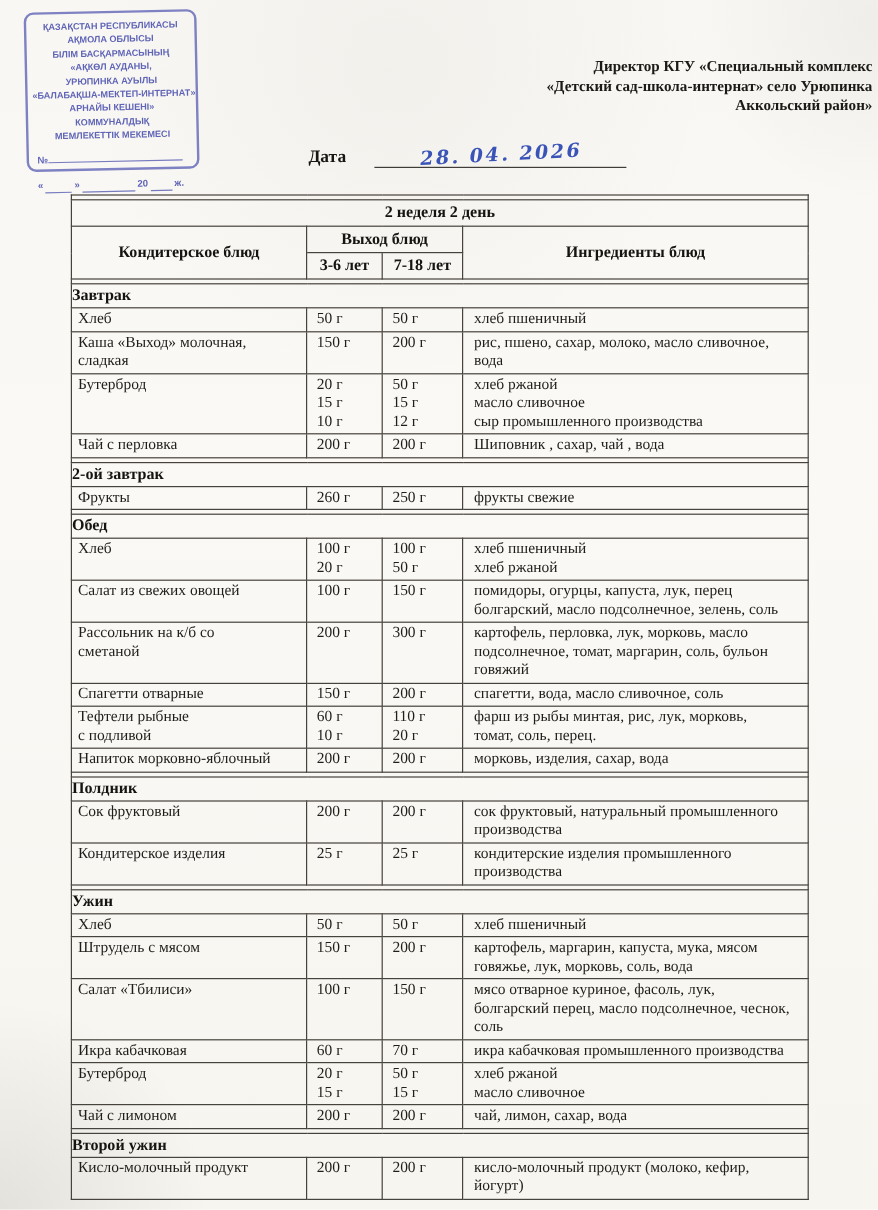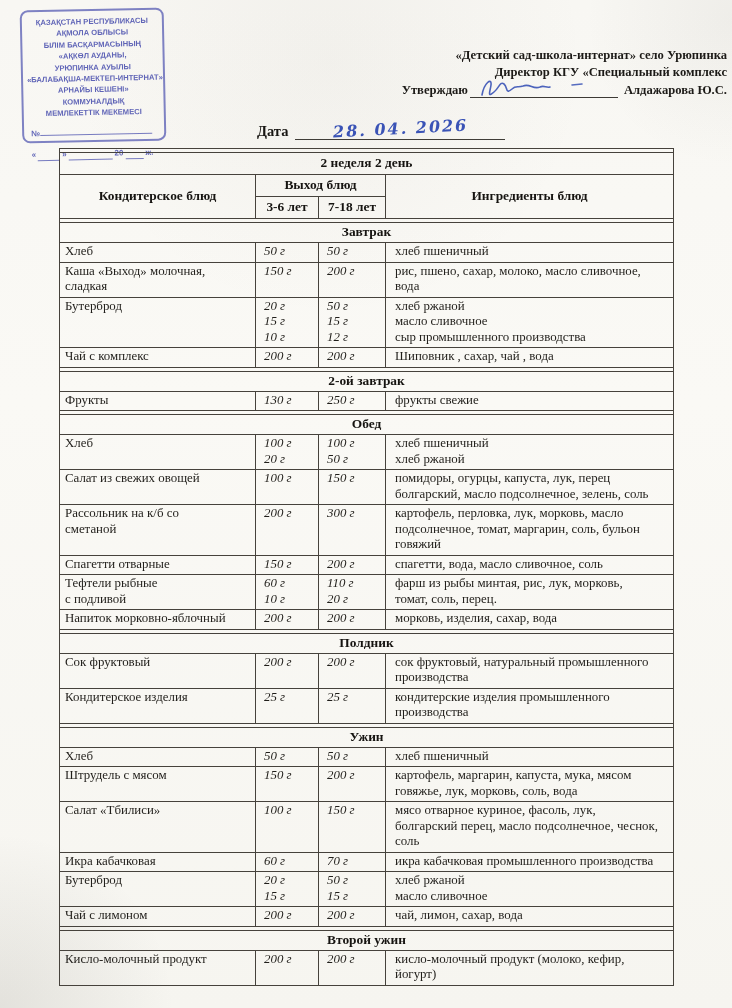--- a/index.html
+++ b/index.html
@@ -43,44 +43,44 @@
     position:relative;width:148px;border-bottom:1.4px solid #3d3a35;height:16px;margin-right:6px;
   }
   .sig-scribble{position:absolute;left:6px;bottom:-4px;}
 
   
   .menu-title{
     position:absolute;top:101px;left:20px;width:712px;text-align:center;
     font-weight:bold;font-size:15px;letter-spacing:.5px;color:#181613;
   }
   .date-row{
-    position:absolute;top:120px;left:257px;display:flex;gap:7px;
+    position:absolute;top:120px;left:257px;display:flex;gap:24px;
     font-weight:bold;font-size:14.5px;align-items:flex-end;color:#181613;
   }
   .date-underline{
     width:210px;border-bottom:1.6px solid #403d38;text-align:center;height:19px;
   }
   .handwriting{
     display:inline-block;
     font-family:"DejaVu Serif",serif;font-style:italic;font-weight:600;
     font-size:16px;letter-spacing:2px;color:#3a53b6;
     transform:rotate(-3deg) translateY(-1px);
   }
 
   
   .menu-table{
-    position:absolute;left:59px;top:148px;width:614px;
+    position:absolute;left:59px;top:162px;width:614px;
     border-collapse:collapse;table-layout:fixed;
     font-size:12.9px;line-height:1.2;color:#201e1a;
   }
   .menu-table td{border:1px solid #46423c;vertical-align:top;padding:1px 3px 2px 5px;}
   .menu-table tr.spacer td{height:3px;padding:0;}
   .menu-table td.hdr{font-weight:bold;text-align:center;font-size:13.4px;color:#161411;padding:2px 2px 3px;vertical-align:middle;}
-  .menu-table tr.section td{font-weight:bold;text-align:center;font-size:13.4px;color:#161411;padding:1px 0 2px;}
-  .menu-table td.portion{padding-left:8px;font-style:italic;}
+  .menu-table tr.section td{font-weight:bold;text-align:left;font-size:13.4px;color:#161411;padding:1px 0 2px;}
+  .menu-table td.portion{padding-left:8px;}
   .menu-table td.ingr{padding-left:9px;padding-right:15px;}
 </style>
 </head>
 <body>
 
 <div class="page">
 
   <div class="stamp">
     <div class="stamp-lines">
       <div>ҚАЗАҚСТАН РЕСПУБЛИКАСЫ</div>
@@ -101,32 +101,23 @@
         <span class="stamp-uline" style="width:22px"></span>
       <span>»</span>
         <span class="stamp-uline" style="width:44px"></span>
       <span>20</span>
         <span class="stamp-uline" style="width:18px"></span>
       <span>ж.</span>
     </div>
   </div>
 
   <div class="director-block">
+    <div>Директор КГУ «Специальный комплекс</div>
     <div>«Детский сад-школа-интернат» село Урюпинка</div>
-    <div>Директор КГУ «Специальный комплекс</div>
-    <div class="approve-line">
-      <span class="approve-label">Утверждаю</span>
-      <span class="sig-line">
-        <svg class="sig-scribble" width="130" height="26" viewBox="0 0 130 26">
-          <path d="M6 20 C8 8 16 2 15 10 C14 17 11 23 18 17 C23 13 24 6 28 9 C32 12 29 20 36 14 C40 10 42 13 47 11 C54 8 57 15 64 12 C68 10 70 13 74 12" fill="none" stroke="#3a53b6" stroke-width="1.6" stroke-linecap="round" opacity="0.9"></path>
-          <path d="M96 10 L106 9" fill="none" stroke="#3a53b6" stroke-width="1.6" stroke-linecap="round" opacity="0.85"></path>
-        </svg>
-      </span>
-      <span>Алдажарова Ю.С.</span>
-    </div>
+    <div>Аккольский район»</div>
   </div>
 
   <div class="date-row">
     <span>Дата</span>
     <span class="date-underline">
       <span class="handwriting">28. 04. 2026</span>
     </span>
   </div>
 
   <table class="menu-table">
@@ -202,21 +193,21 @@
             <div>12 г</div>
           </td>
           <td class="ingr">
             <div>хлеб ржаной</div>
             <div>масло сливочное</div>
             <div>сыр промышленного производства</div>
           </td>
         </tr>
         <tr>
           <td>
-            <div>Чай с комплекс</div>
+            <div>Чай с перловка</div>
           </td>
           <td class="portion">
             <div>200 г</div>
           </td>
           <td class="portion">
             <div>200 г</div>
           </td>
           <td class="ingr">
             <div>Шиповник , сахар, чай , вода</div>
           </td>
@@ -225,21 +216,21 @@
           <td colspan="4"></td>
         </tr>
         <tr class="section">
           <td colspan="4">2-ой завтрак</td>
         </tr>
         <tr>
           <td>
             <div>Фрукты</div>
           </td>
           <td class="portion">
-            <div>130 г</div>
+            <div>260 г</div>
           </td>
           <td class="portion">
             <div>250 г</div>
           </td>
           <td class="ingr">
             <div>фрукты свежие</div>
           </td>
         </tr>
         <tr class="spacer">
           <td colspan="4"></td>

